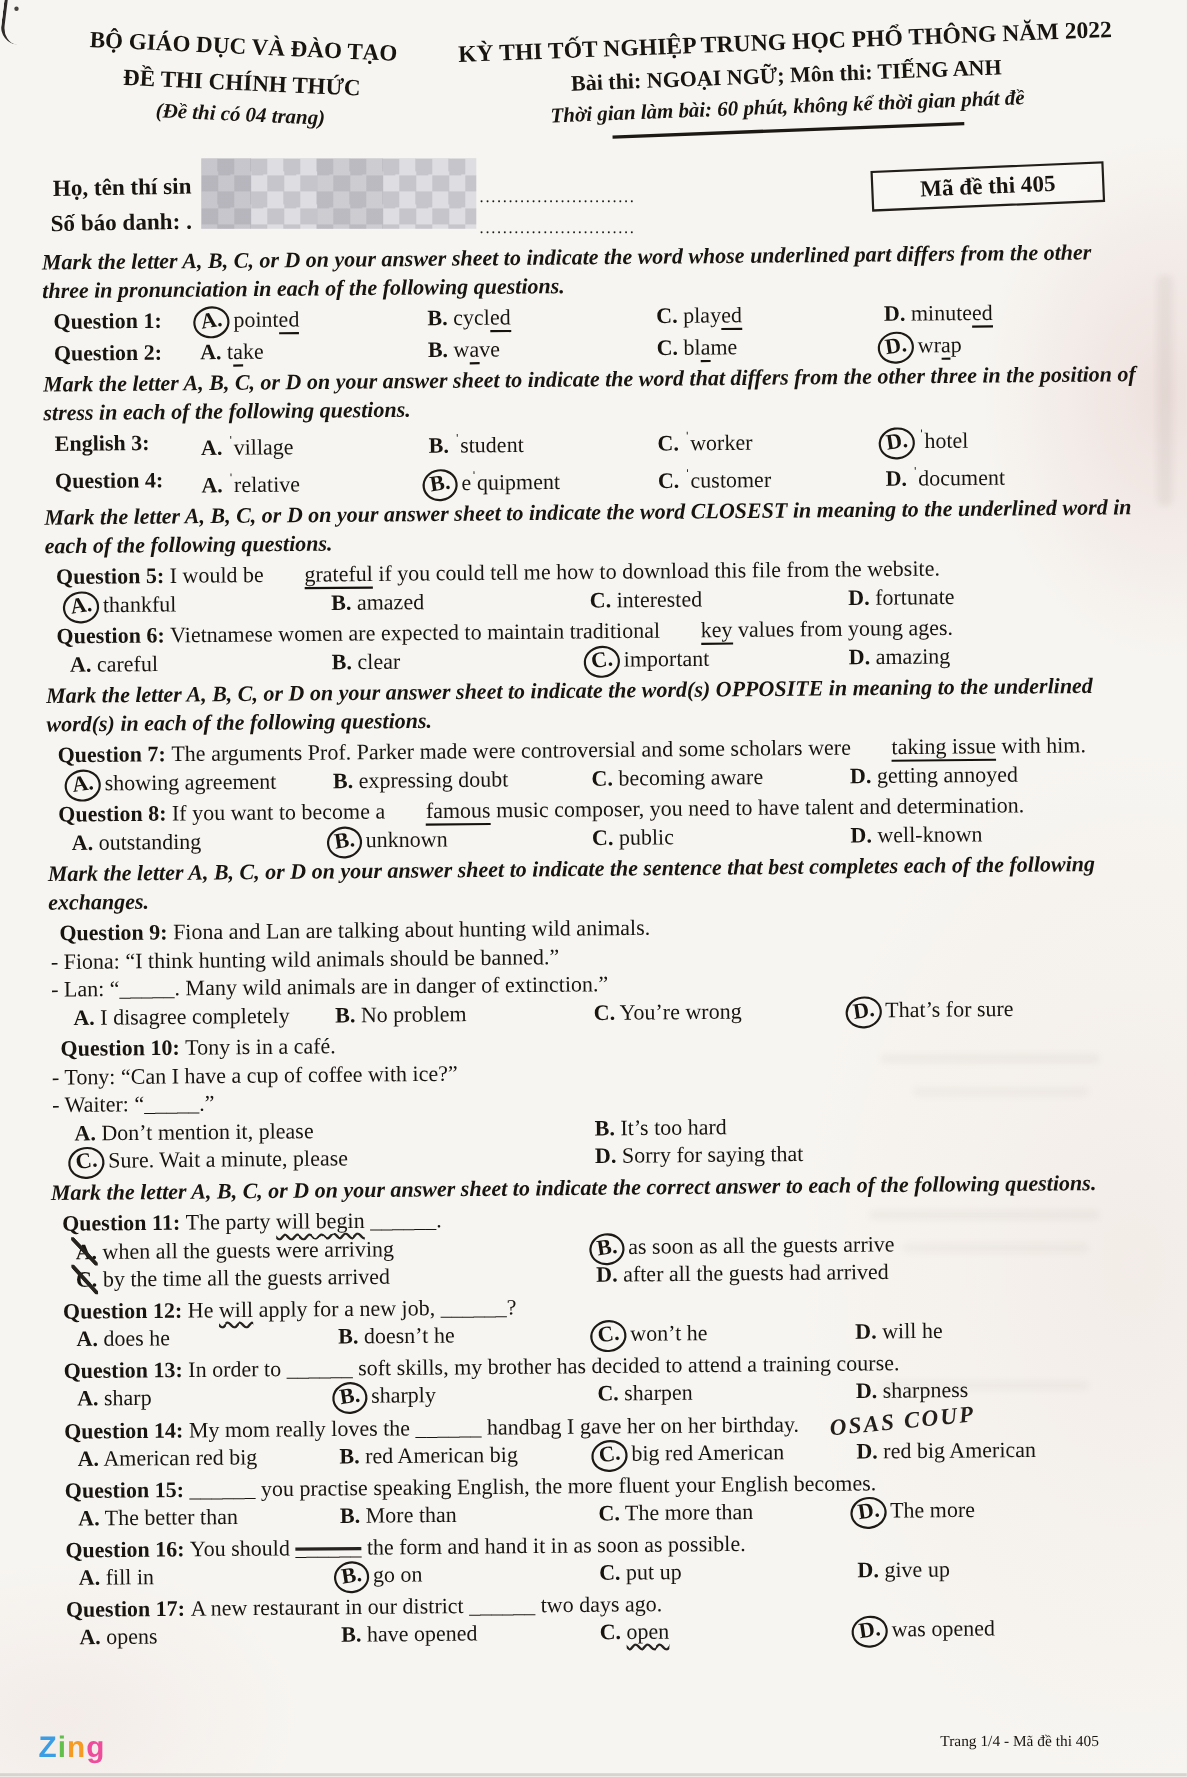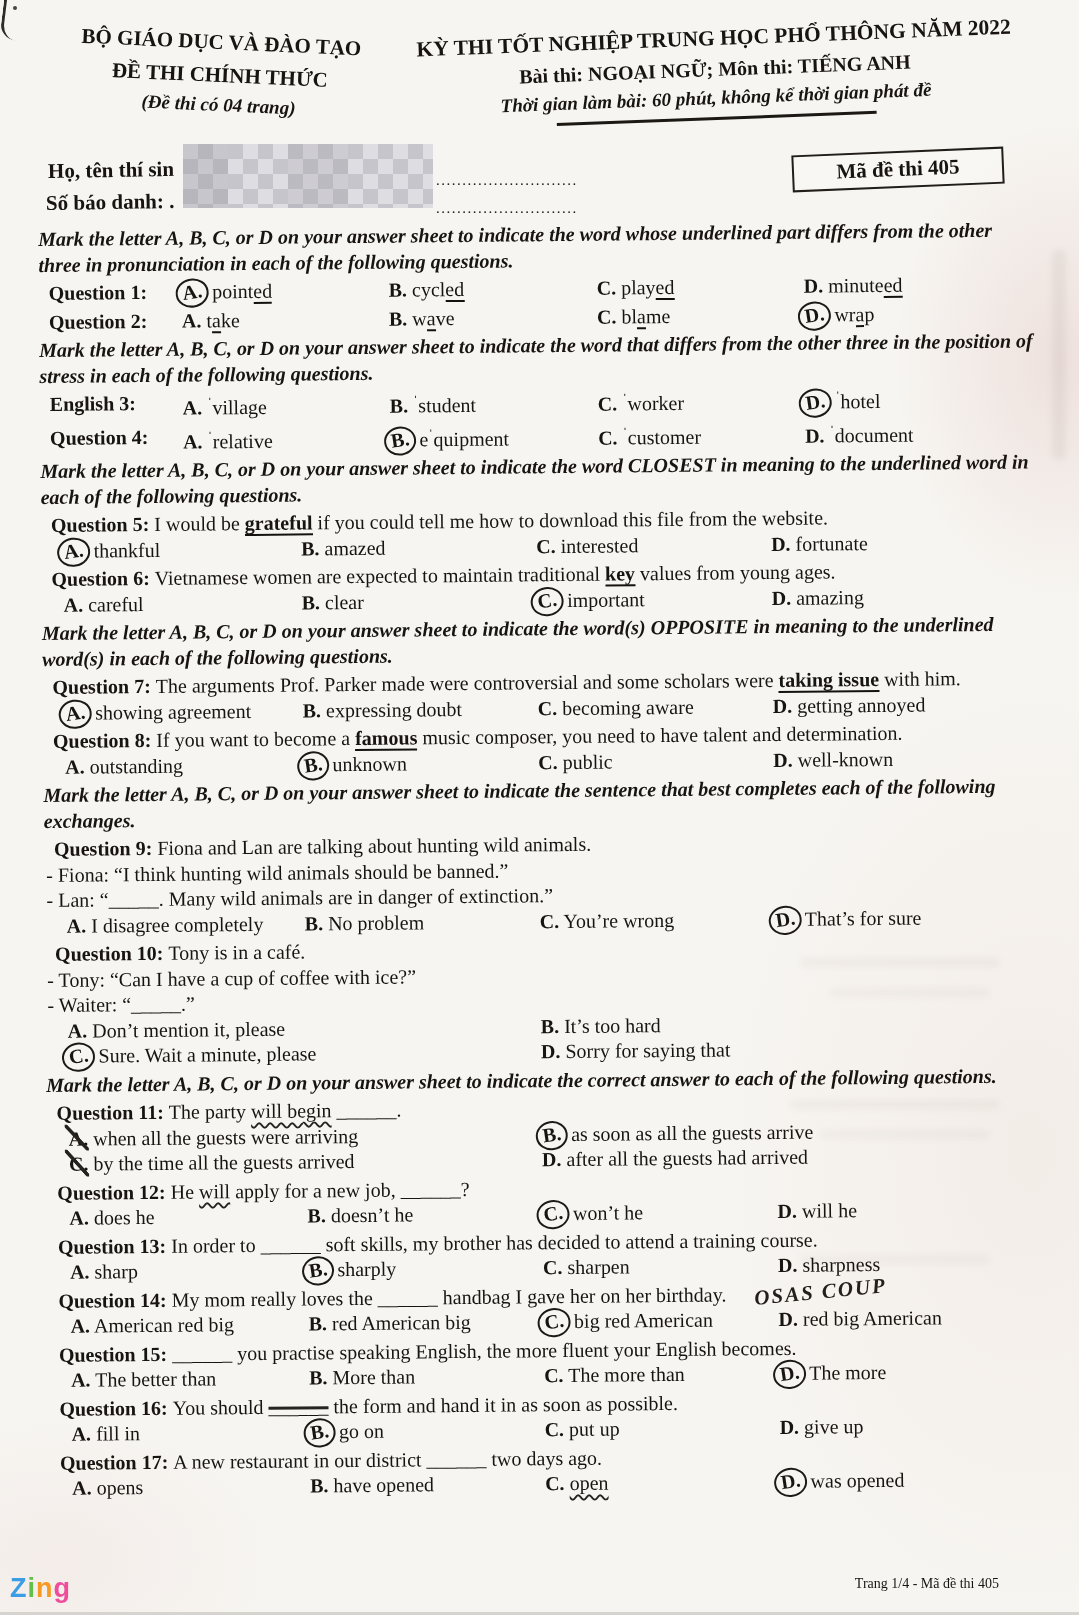--- a/index.html
+++ b/index.html
@@ -54,30 +54,30 @@
   .grid4{grid-template-columns:238px 235px 235px 1fr;}
   .grid2{grid-template-columns:473px 1fr;}
   .opt{white-space:nowrap;}
   .letter{font-weight:700;}
   .circle{display:inline-block;border:2.3px solid #1d1a16;border-radius:50%;padding:1px 5px 3px;
     margin:-3px -2px -6px -6px;line-height:1.05;transform:rotate(-8deg);}
   .slash{position:relative;display:inline-block;}
   .slash::after{content:"";position:absolute;left:-4px;top:-2px;width:125%;height:105%;
     background:linear-gradient(to top right, transparent 44%, #26221e 46%, #26221e 54%, transparent 56%);}
   .u{border-bottom:2.5px solid #15120e;font-family:Liberation Serif, serif;}
-  .bu{font-weight:700;border-bottom:2.5px solid #15120e;}
+  .bu{font-weight:400;border-bottom:2.5px solid #15120e;margin-left:32px;}
   .pen-wavy{text-decoration:underline;text-decoration-style:wavy;text-decoration-color:#262320;
     text-decoration-thickness:1.6px;text-underline-offset:4px;}
   .pen-strike{text-decoration:line-through;text-decoration-thickness:2.6px;text-decoration-color:#262320;font-style:italic;}
   .pen-tick{font-weight:600;font-size:0.78em;vertical-align:6px;}
   .handwriting{display:inline-block;margin-left:28px;font-style:italic;font-weight:600;font-size:21px;
     letter-spacing:2px;transform:rotate(-5deg) translateY(-2px);color:#241f1a;}
   
   .footer-right{position:absolute;right:80px;bottom:23px;font-size:14px;}
-  .zing{position:absolute;left:10px;bottom:11px;font-family:"Liberation Sans","DejaVu Sans",sans-serif;
+  .zing{position:absolute;left:35px;bottom:11px;font-family:"Liberation Sans","DejaVu Sans",sans-serif;
     font-weight:700;font-size:27px;letter-spacing:1px;}
 </style>
 </head>
 <body>
 
 <div class="page">
   <div class="art-topleft"></div>
   <div class="art-dot"></div>
   <div class="smudge" style="left:1052px;top:250px;width:14px;height:210px;"></div>
   <div class="smudge" style="left:800px;top:958px;width:200px;height:9px;opacity:0.07;"></div>

